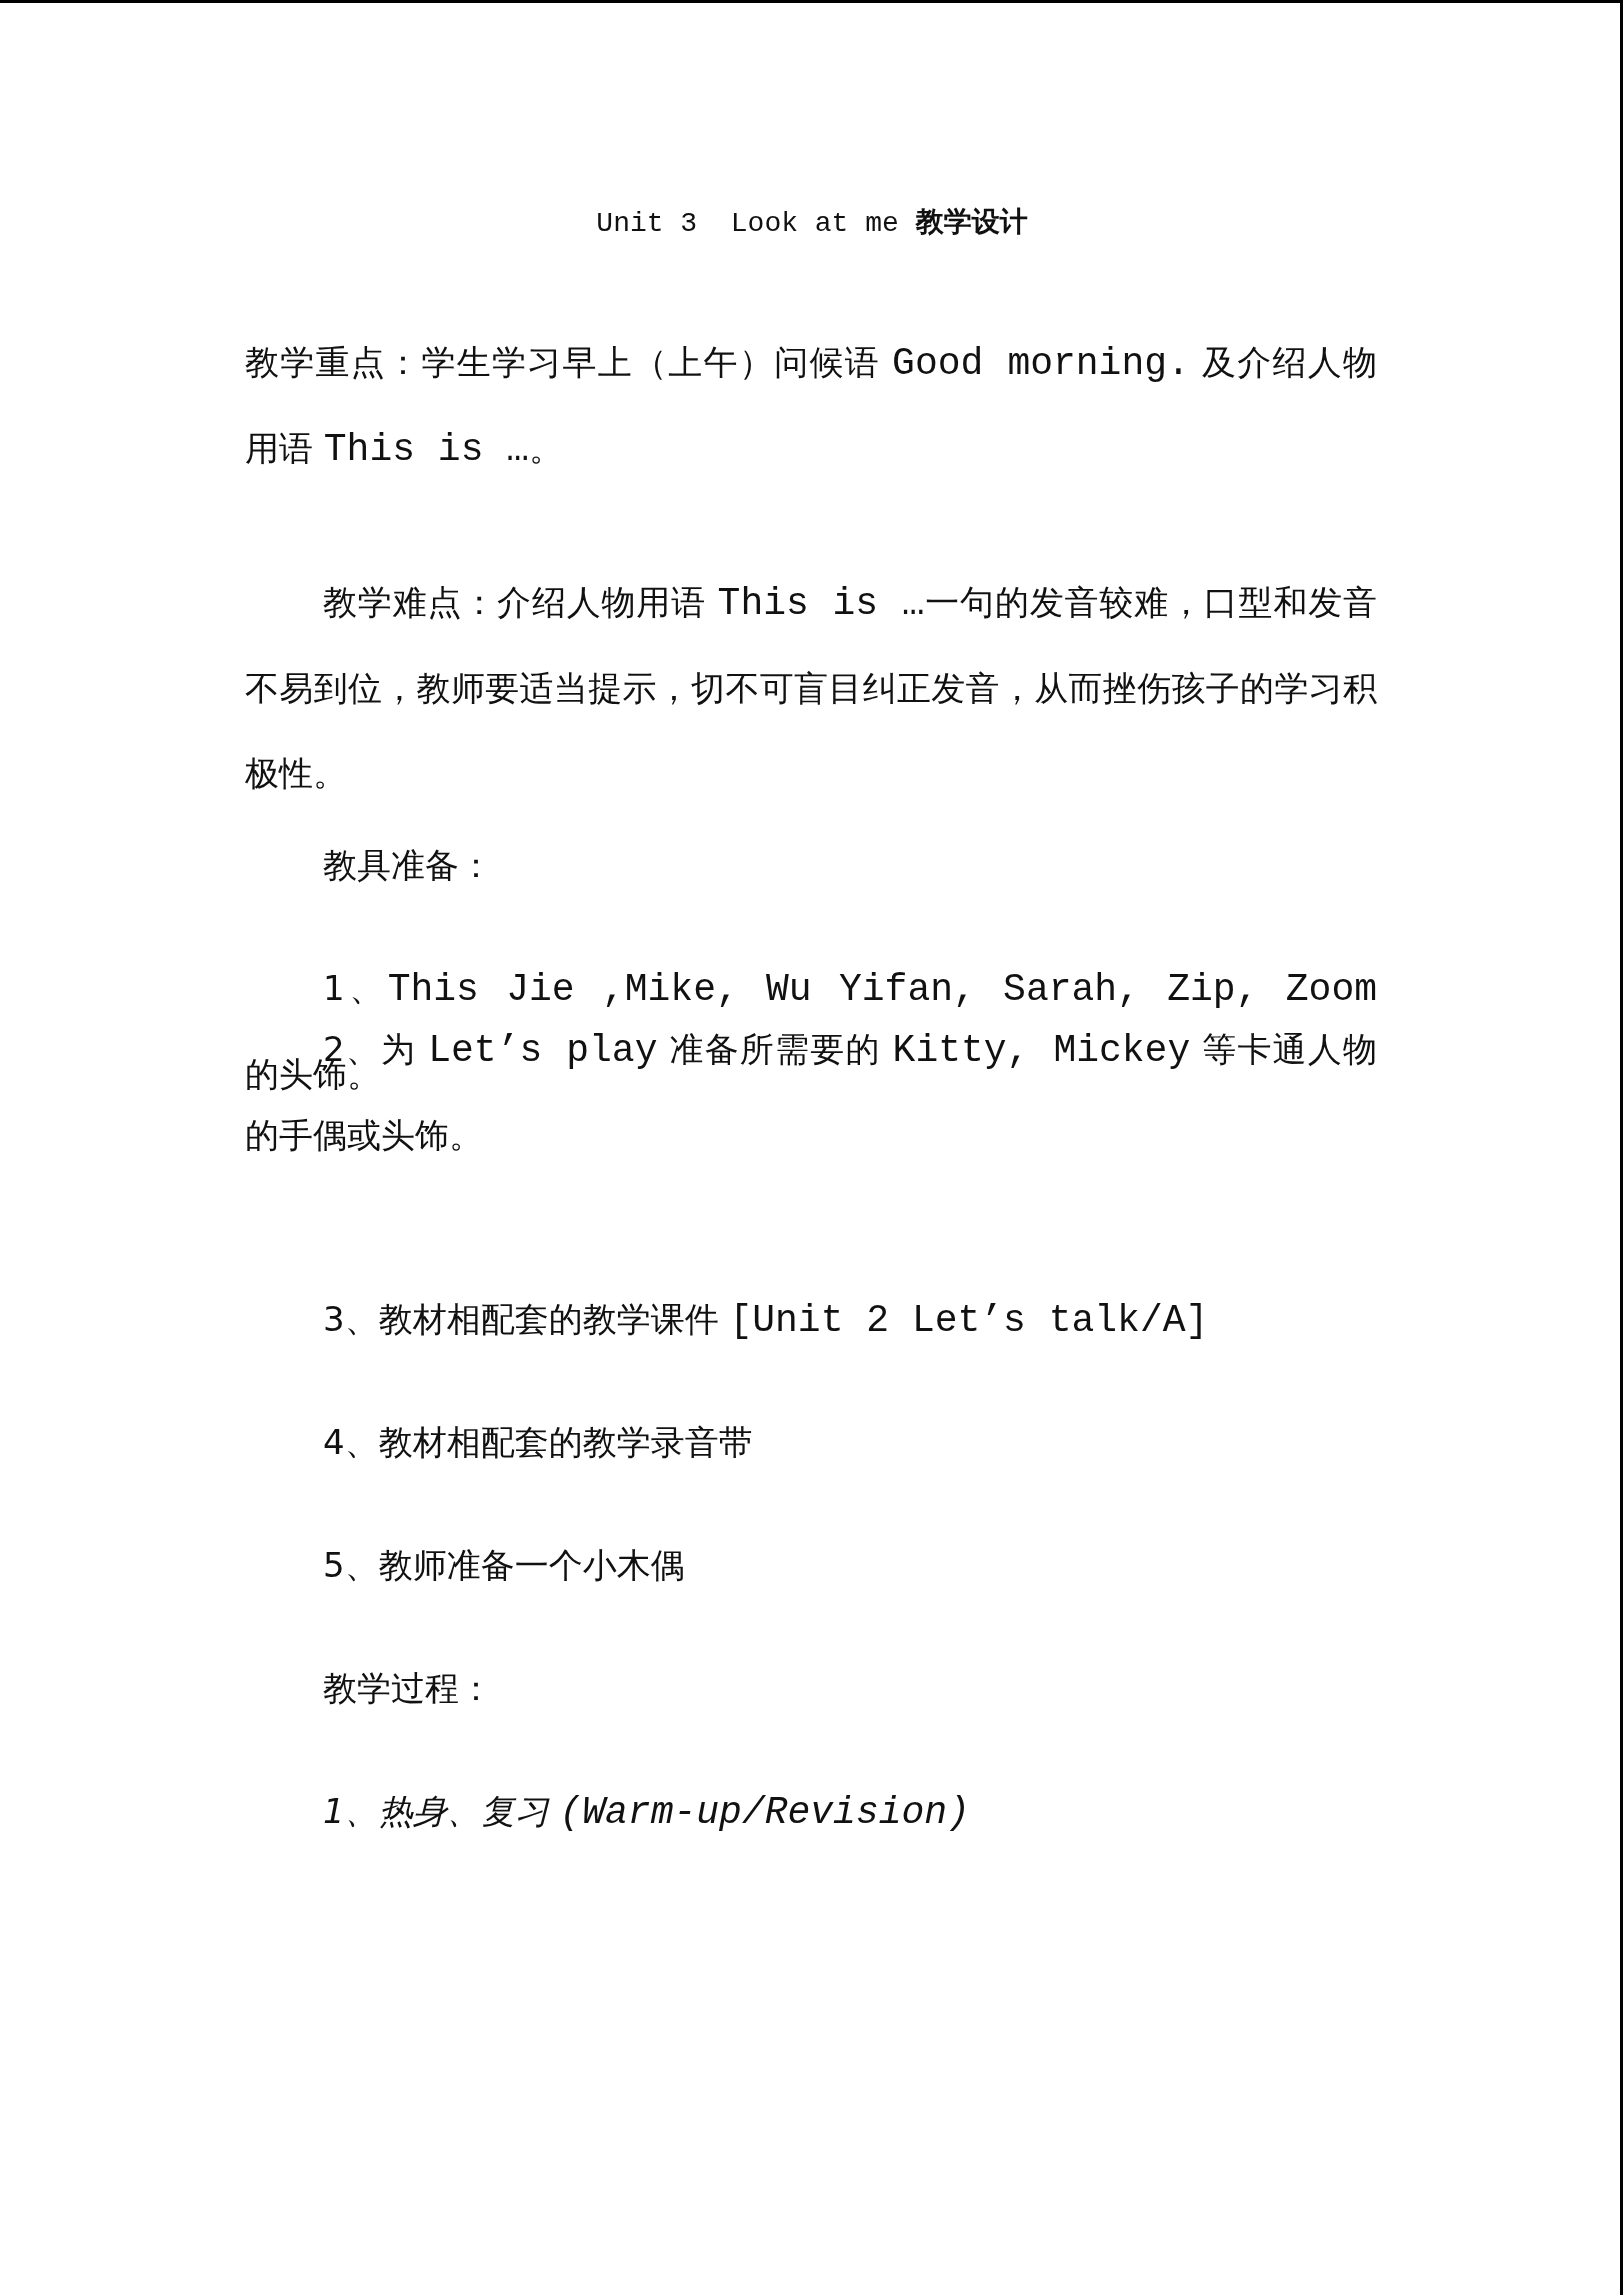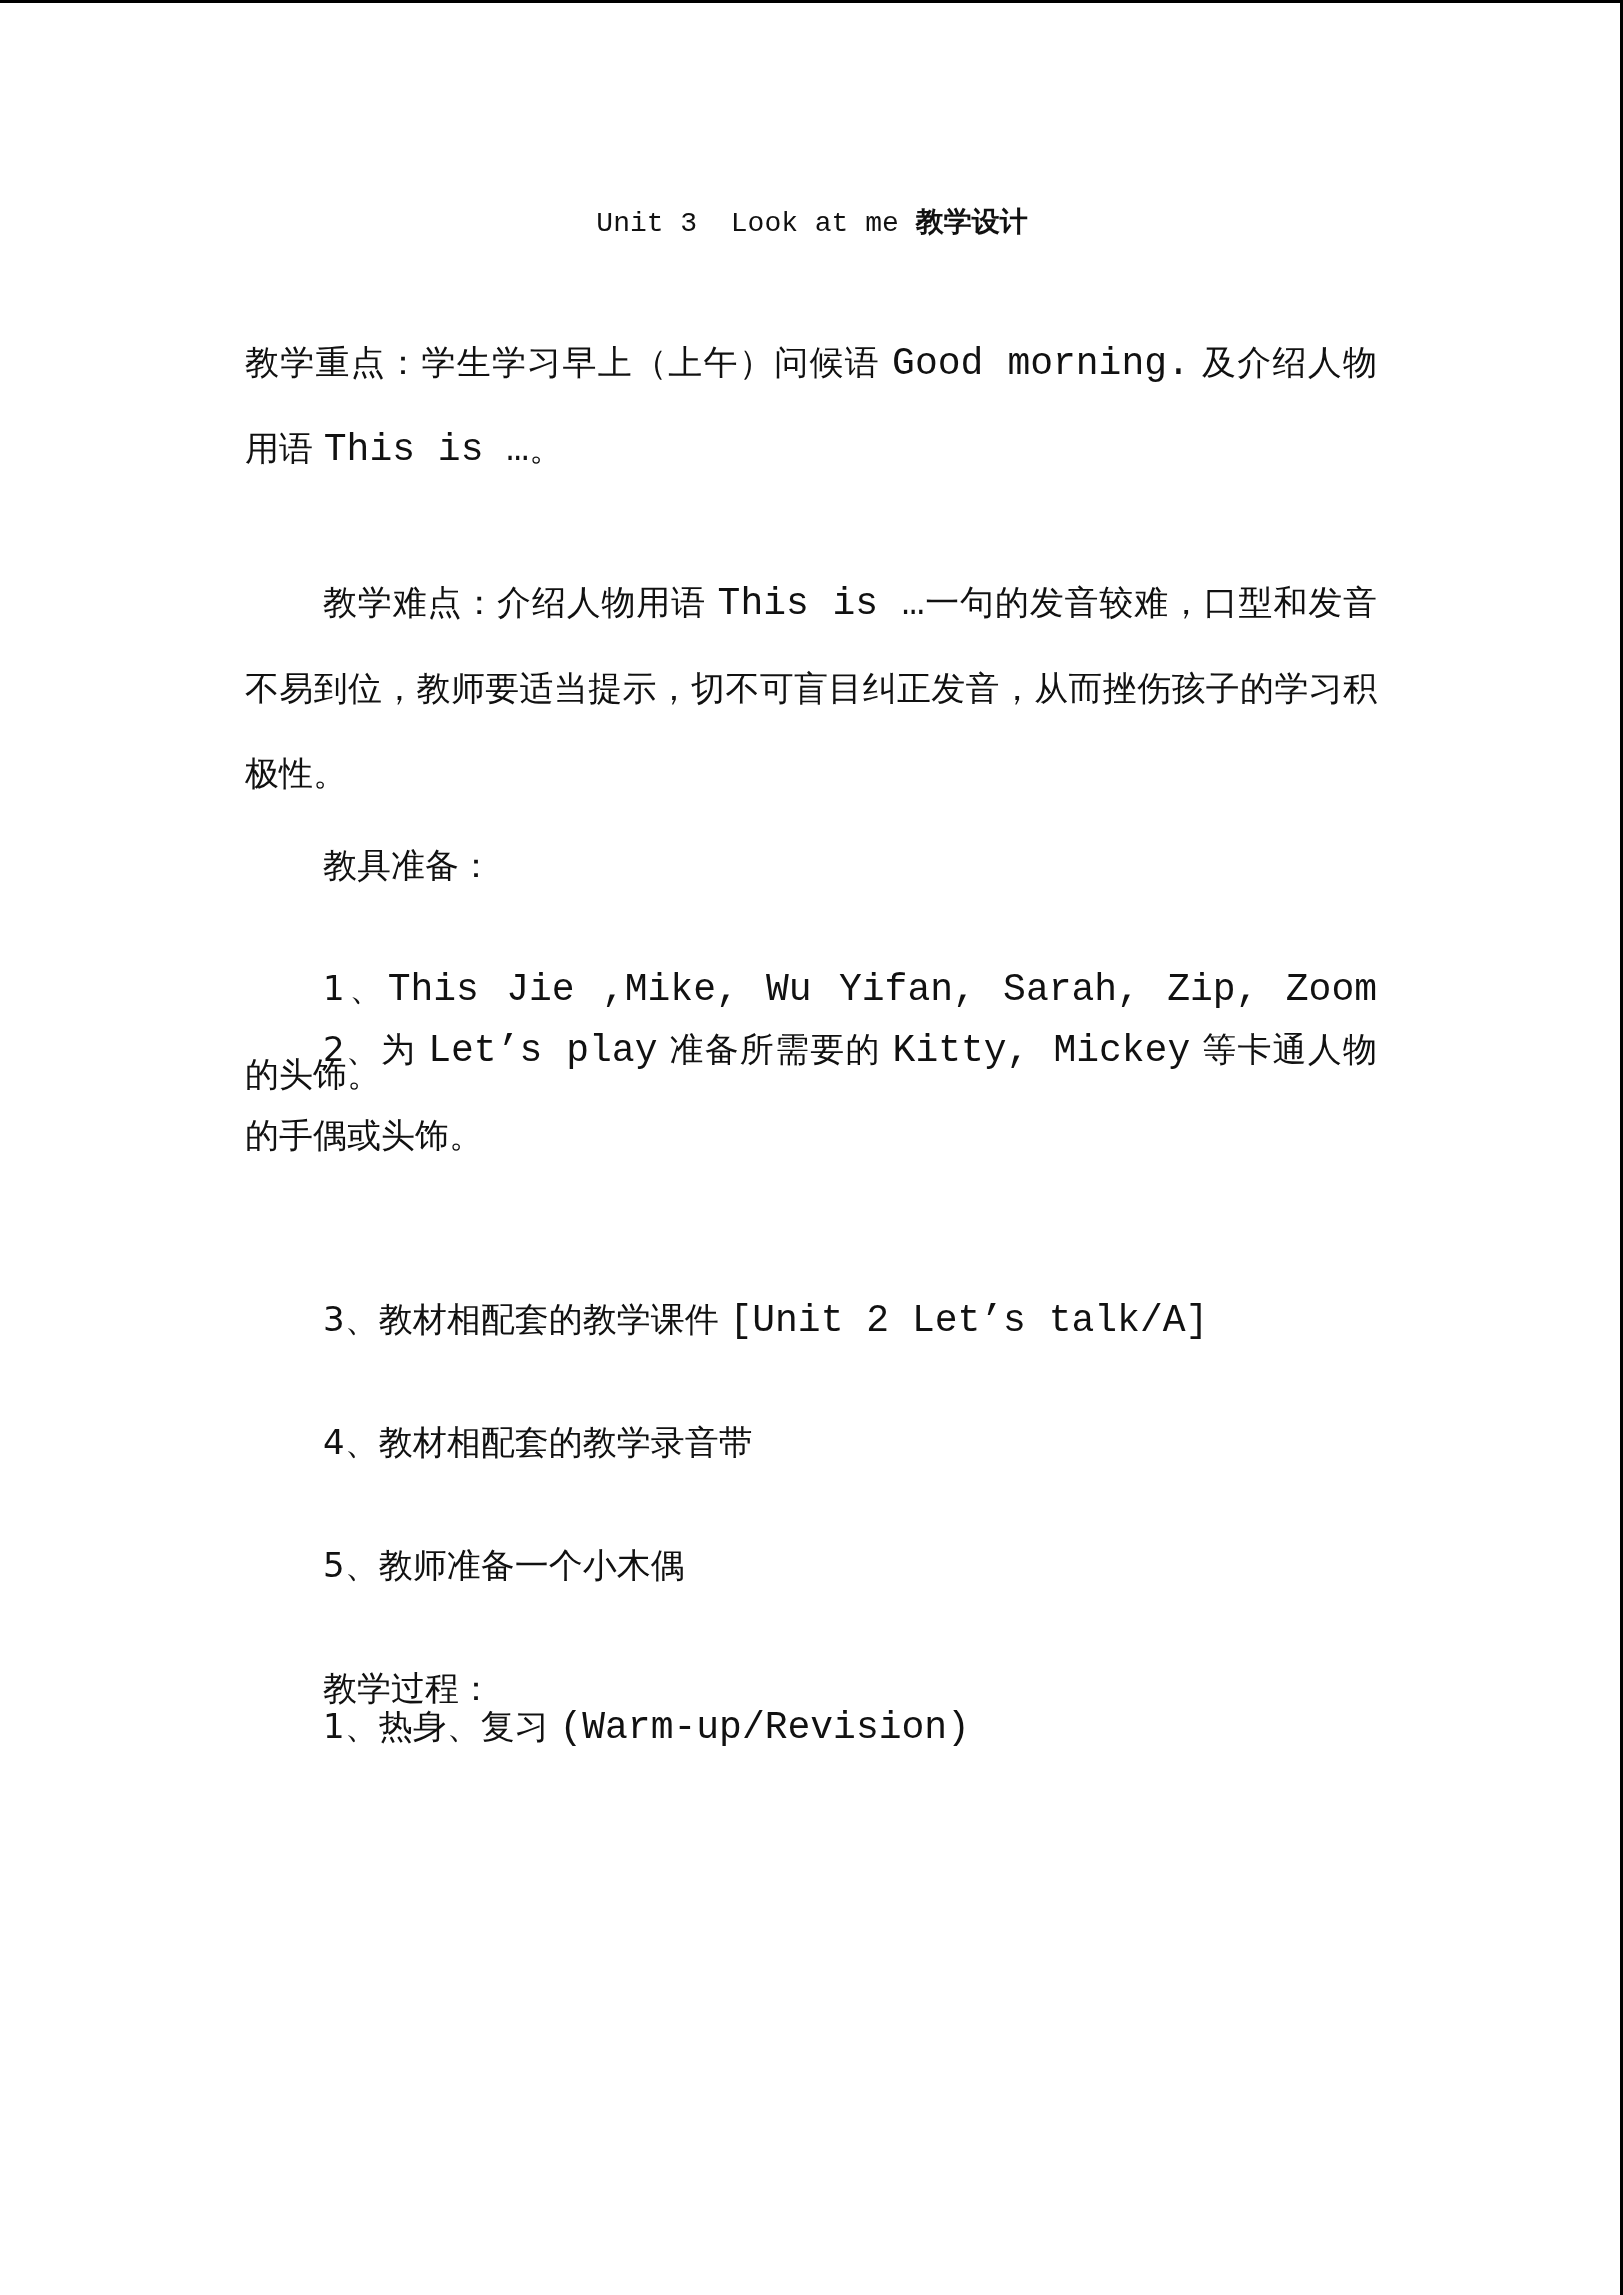--- a/index.html
+++ b/index.html
@@ -98,18 +98,18 @@
   <div class="para zh indent" style="top: 1400px;">
     <span>4、</span><span>教材相配套的教学录音带</span>
   </div>
 
   <div class="para zh indent" style="top: 1523px;">
     <span>5、</span><span>教师准备一个小木偶</span>
   </div>
 
   <div class="para zh indent bold" style="top: 1646px;">教学过程：</div>
 
-  <div class="para zh indent" style="top: 1684px;">
+  <div class="para zh indent" style="top: 1769px; font-style: italic;">
     <span>1、</span><span>热身、复习 </span><span class="mono">(Warm-up/Revision)</span>
   </div>
 
 </div>
 
 
 </body></html>

